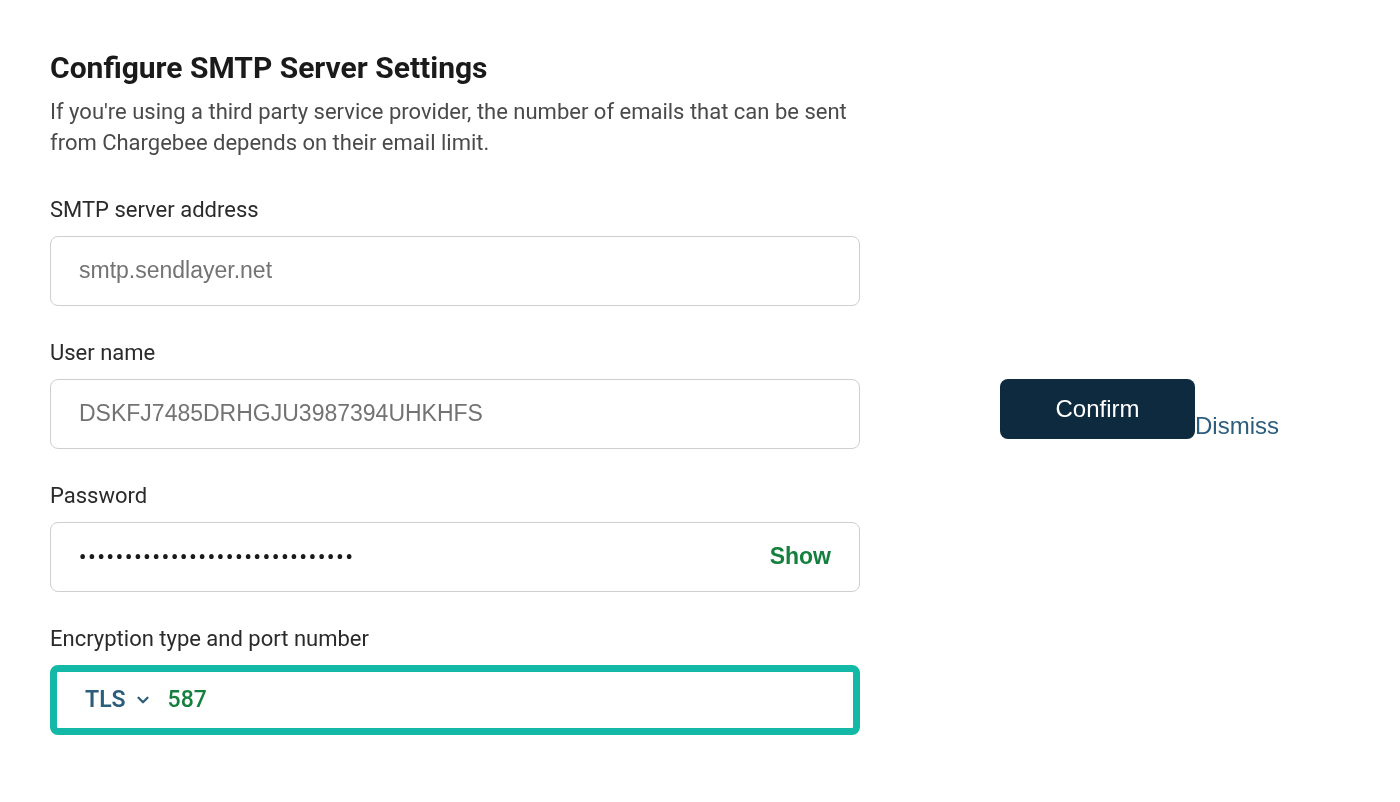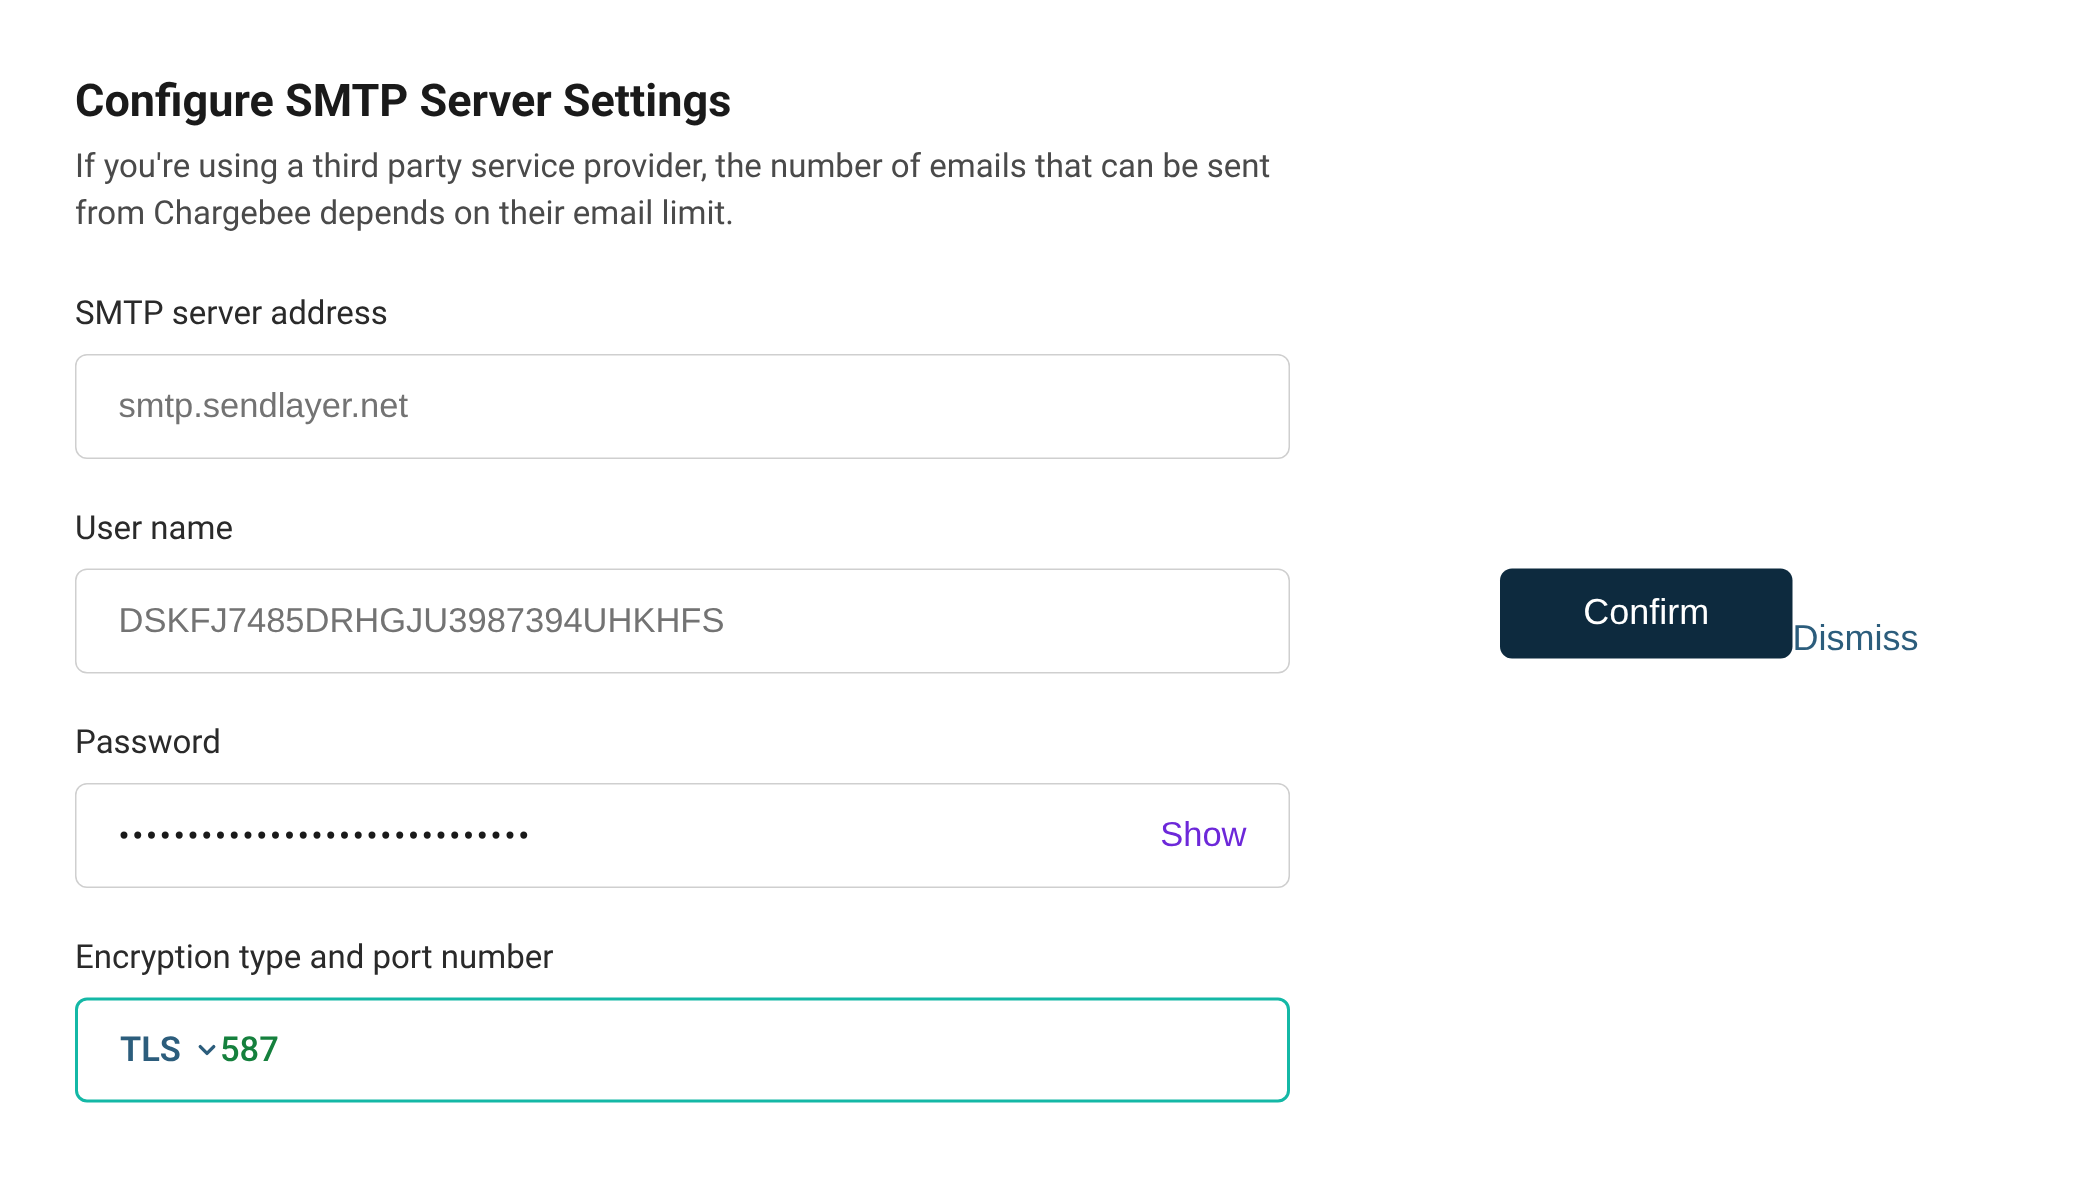--- a/index.html
+++ b/index.html
@@ -81,34 +81,35 @@
       font-weight: 700;
       line-height: 1;
       flex: 1;
       border: none;
       outline: none;
       background: transparent;
       font-family: inherit;
     }
     .show-link {
       font-size: 23px;
-      font-weight: 400;
-      color: #6d28d9;
+      font-weight: 700;
+      color: #15803d;
       cursor: pointer;
       background: none;
       border: none;
     }
     .enc-row {
       width: 100%;
       height: 70px;
-      border: 2px solid #14b8a6;
+      border: 7px solid #14b8a6;
       border-radius: 8px;
       padding: 0 28px;
       display: flex;
       align-items: center;
+      gap: 16px;
       background: #ffffff;
     }
     .enc-type {
       display: flex;
       align-items: center;
       gap: 8px;
       cursor: pointer;
     }
     .enc-type-label {
       font-size: 23px;

